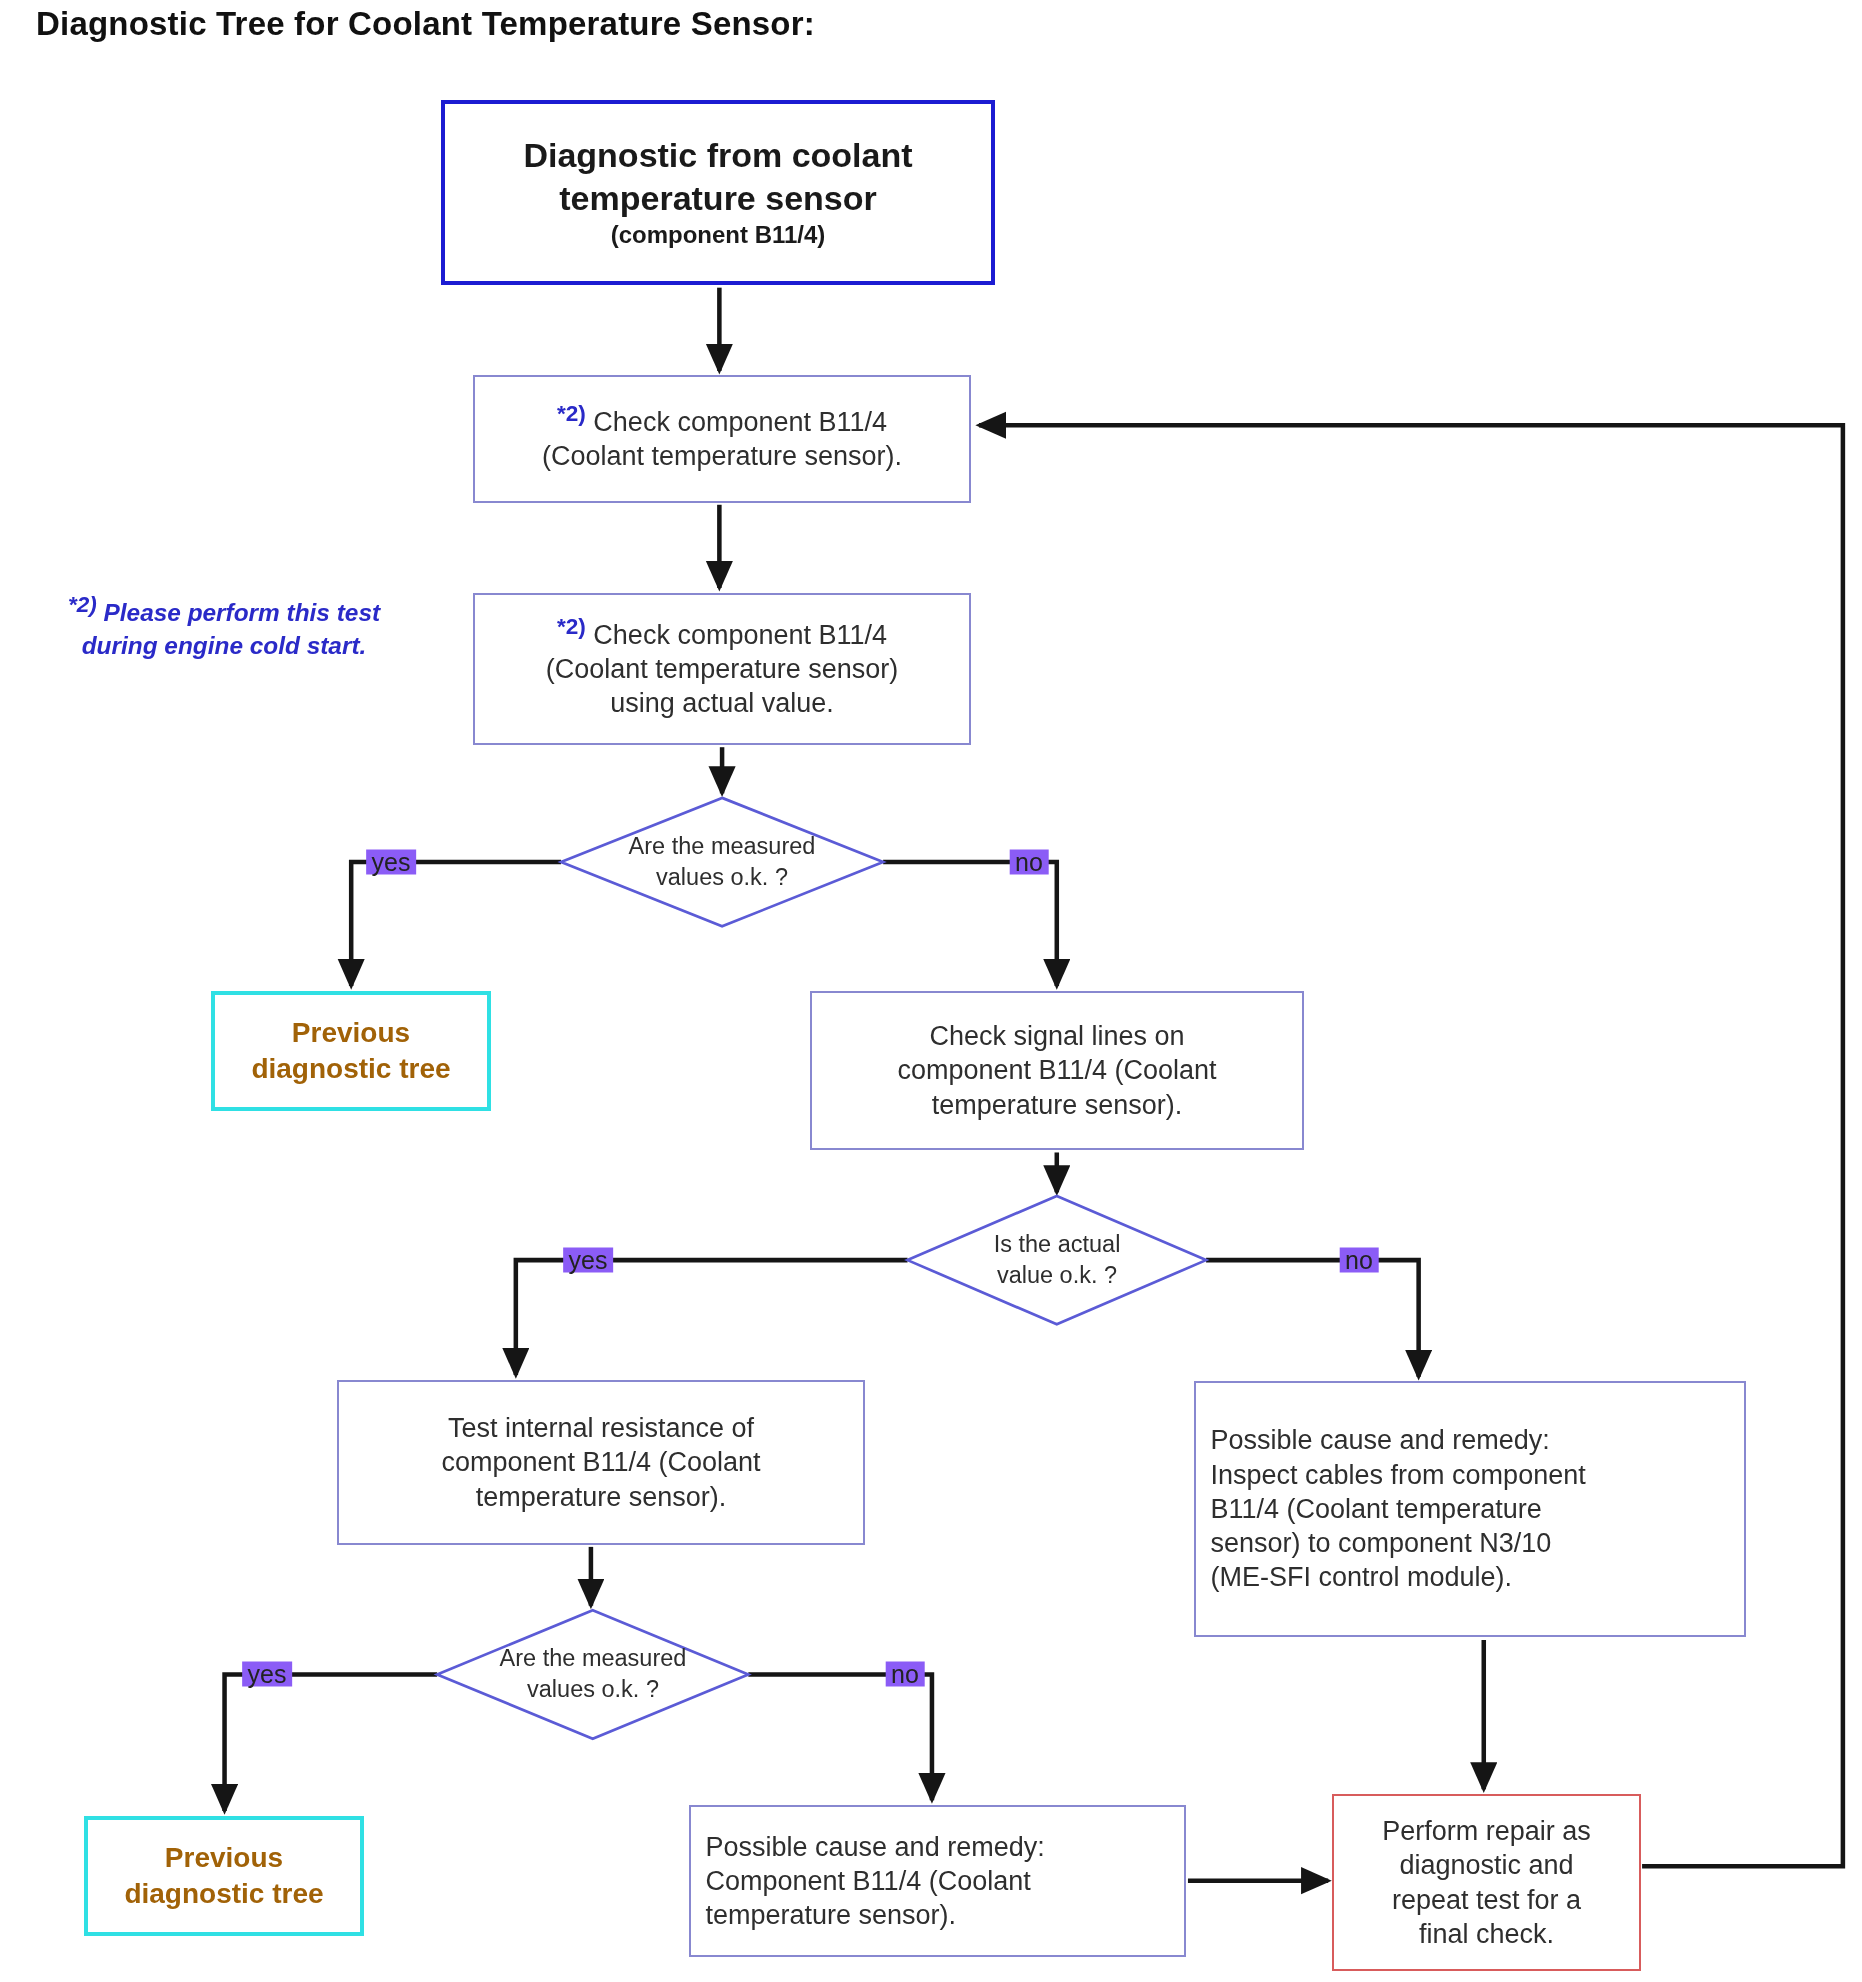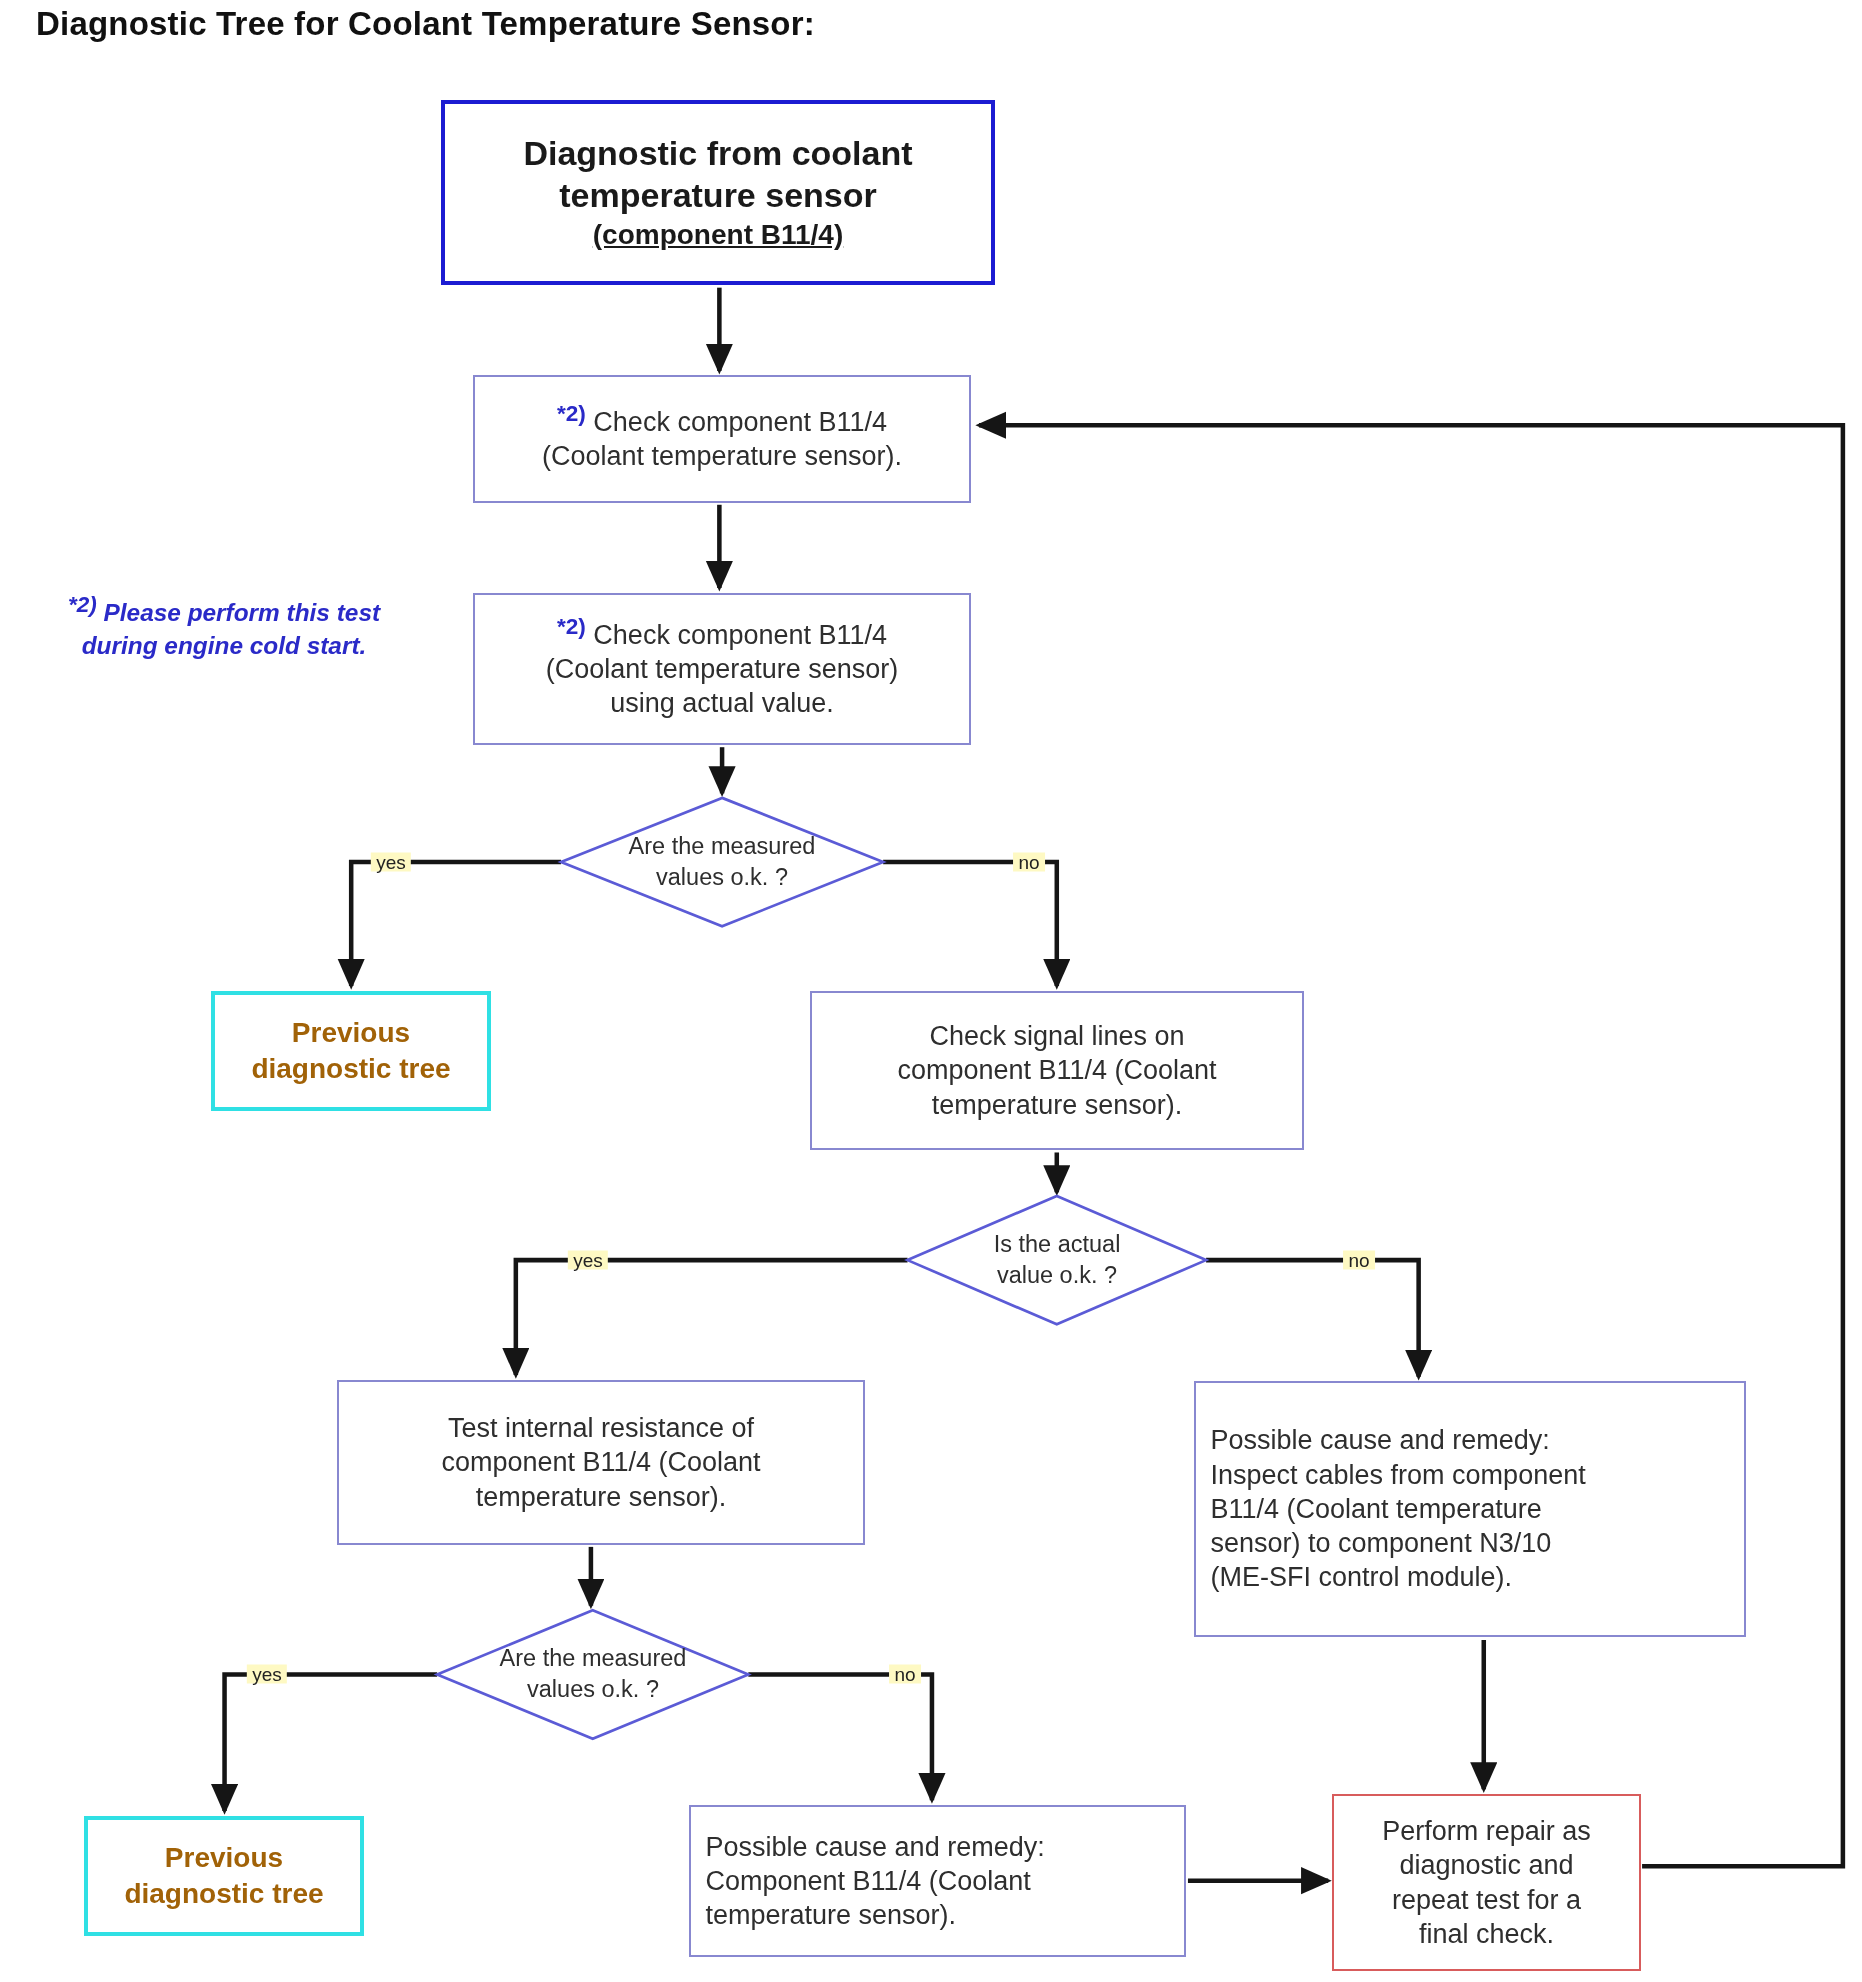--- a/index.html
+++ b/index.html
@@ -48,21 +48,21 @@
   }
   .node .line { display: block; }
 
   #box1 {
     left: 441px; top: 100px; width: 554px; height: 185px;
     border: 4.5px solid var(--start-border, #1c1cd2);
     font-weight: bold;
     color: #1a1a1a;
   }
   #box1 .main { font-size: 34px; line-height: 1.25; }
-  #box1 .sub  { font-size: 28px; line-height: 1.3; text-decoration: underline; }
+  #box1 .sub  { font-size: 24px; line-height: 1.3; }
 
   .process {
     border: 2.7px solid var(--process-border, #8888d0);
   }
   #box2 { left: 473px; top: 375px; width: 498px; height: 128px; }
   #box3 { left: 473px; top: 593px; width: 498px; height: 152px; }
   #box4 { left: 810px; top: 991px; width: 494px; height: 159px; }
   #testbox { left: 337px; top: 1380px; width: 528px; height: 165px; }
   #rightbox {
     left: 1194px; top: 1381px; width: 552px; height: 256px;
@@ -113,23 +113,23 @@
     text-align: center;
     white-space: nowrap;
   }
   #d1text { left: 722px;  top: 862px; }
   #d2text { left: 1057px; top: 1260px; }
   #d3text { left: 593px;  top: 1674px; }
 
   .edge-label {
     position: absolute;
     transform: translate(-50%, -50%);
-    background: #fef9c3;
+    background: #8b5cf6;
     padding: 0 5.4px;
-    font-size: 19px;
+    font-size: 25px;
     color: #222222;
     line-height: 1;
   }
   #yes1 { left: 391px;  top: 862px; }
   #no1  { left: 1029px; top: 862px; }
   #yes2 { left: 588px;  top: 1260px; }
   #no2  { left: 1359px; top: 1260px; }
   #yes3 { left: 267px;  top: 1674px; }
   #no3  { left: 905px; top: 1674px; }
 </style>

